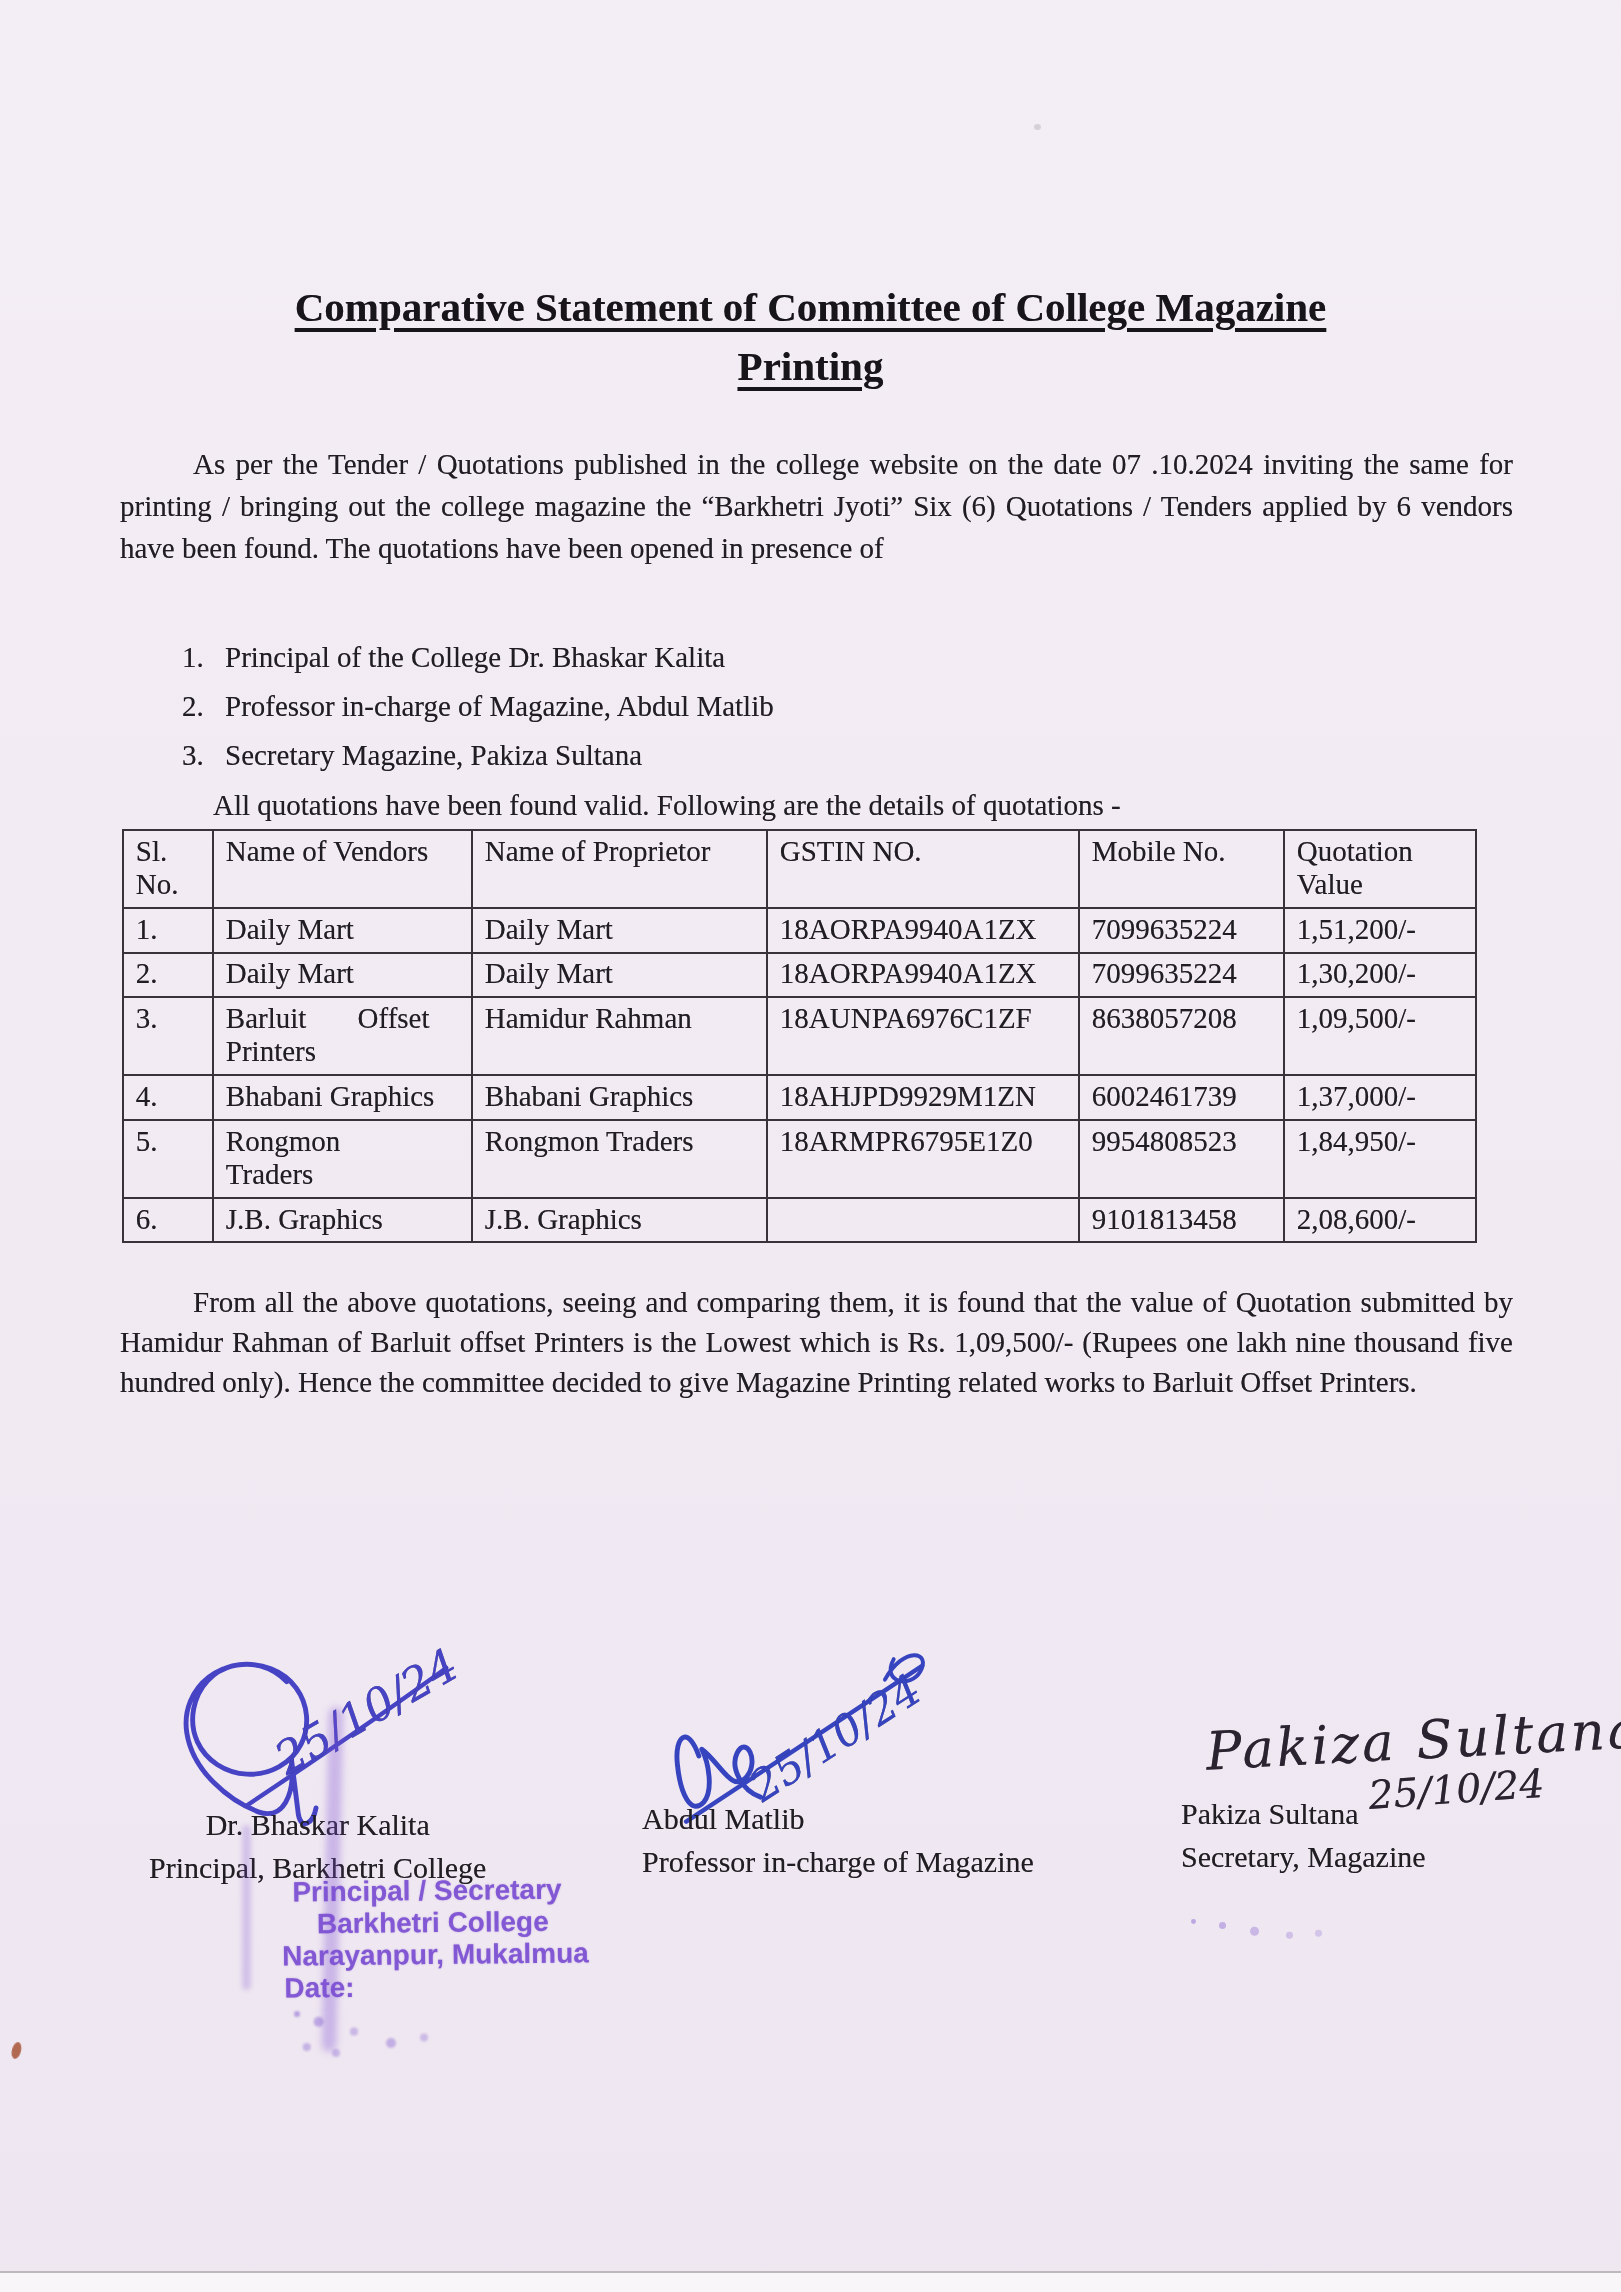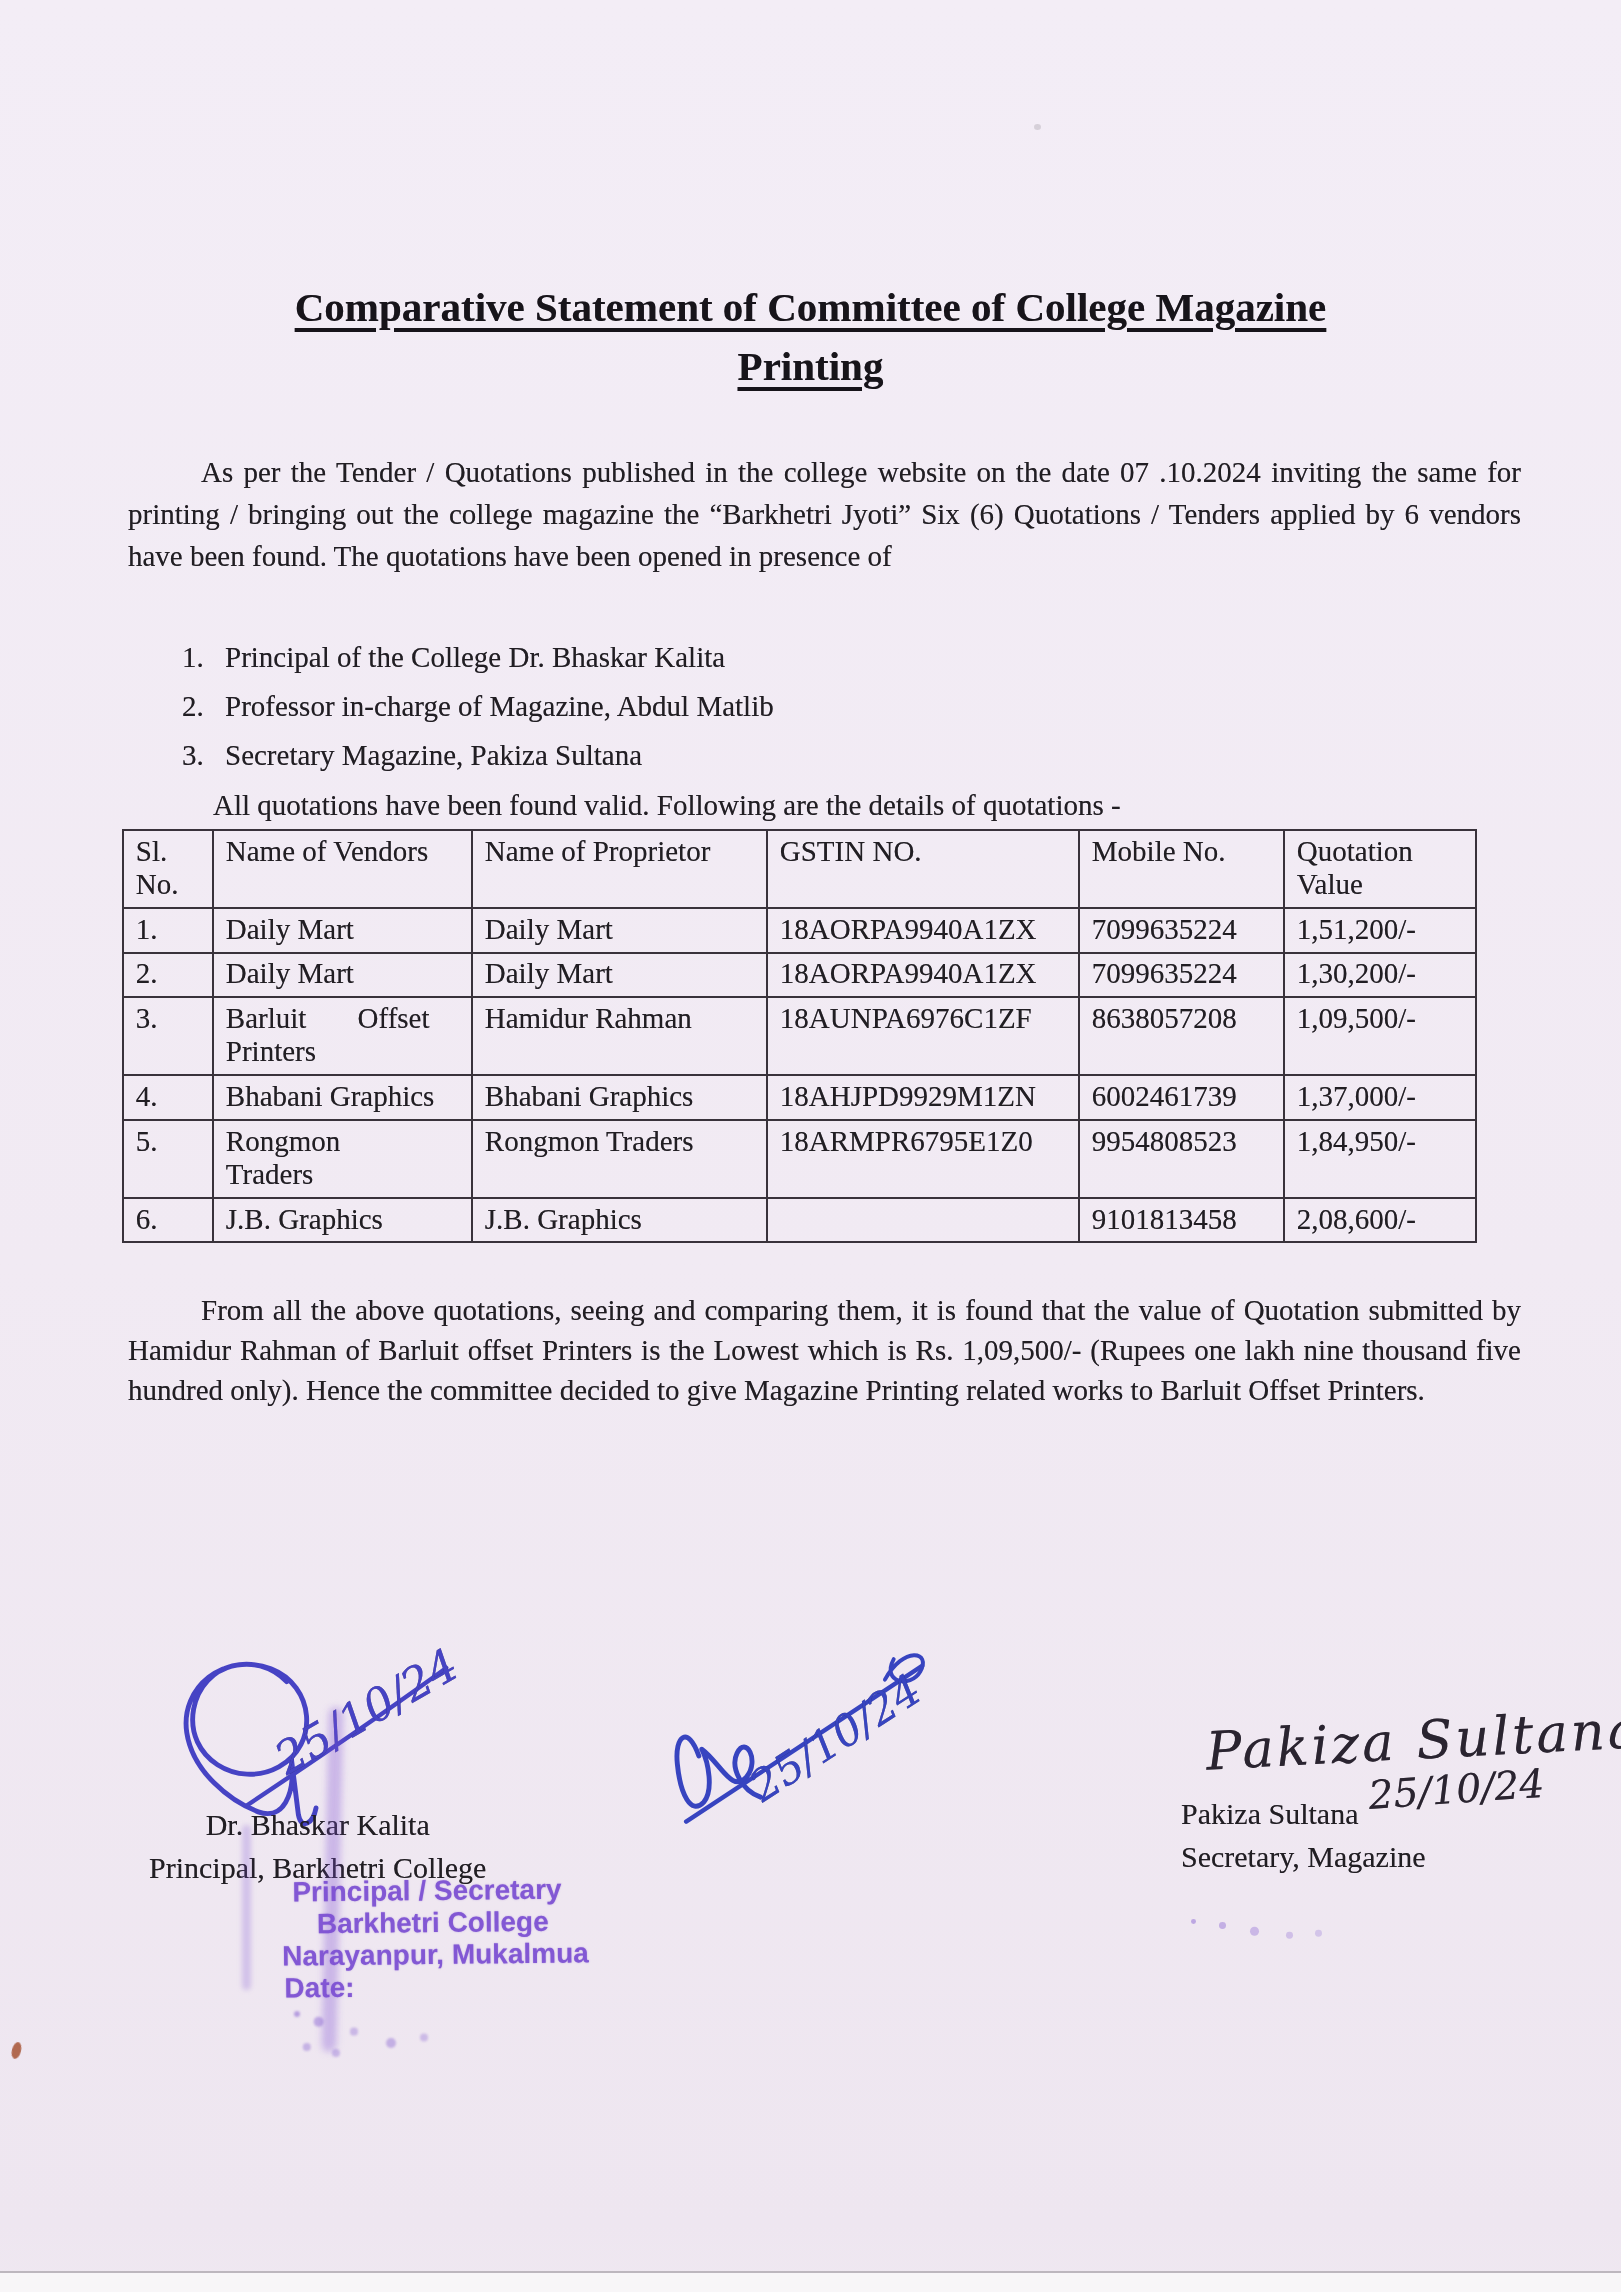--- a/index.html
+++ b/index.html
@@ -6,21 +6,21 @@
   .page{
     position:relative; width:1621px; height:2293px; overflow:hidden;
     background:linear-gradient(180deg,#f3edf6 0%, #f1eaf3 55%, #eee6f0 97%, #efe8f1 100%);
     font-family:"Liberation Serif","DejaVu Serif",serif;
     color:#211e23;
     text-shadow:0 0 0.5px rgba(30,25,35,0.55);
   }
   .title{position:absolute; top:278px; left:0; width:100%; margin:0; text-align:center;
     font-size:41px; font-weight:bold; line-height:59px; color:#17141a;}
   .title .u{text-decoration:underline; text-decoration-thickness:3.9px; text-underline-offset:6.9px;}
-  .para{position:absolute; left:120px; width:1393px; margin:8px; font-size:29px; line-height:42px;
+  .para{position:absolute; left:120px; width:1393px; margin:0; font-size:29px; line-height:42px;
     text-align:justify; text-indent:73px;}
   .p1{top:443px;}
   .p2{top:1282px; line-height:40px;}
   .p3{top:1472px; line-height:40px;}
   .wlist{position:absolute; left:182px; top:633px; font-size:29px; line-height:49px;}
   .witem{display:flex;}
   .witem .num{width:43px; flex:0 0 43px;}
   .closing{position:absolute; left:201px; top:777px; margin:12px; font-size:29px;}
   .qtable{position:absolute; left:122px; top:829px; width:1353px; border-collapse:collapse;
     font-size:29px; table-layout:fixed;}
@@ -187,20 +187,24 @@
     <g>
       <text class="hand" transform="translate(1232,1806) rotate(-3)" font-size="54" letter-spacing="3" fill="#2a2430">Pakiza Sultana</text>
       <text class="hand" transform="translate(1398,1846) rotate(-4)" font-size="40" fill="#2a2430">25/10/24</text>
     </g>
   </svg>
 
   <div class="sig-label lab-principal">
     <div>Dr. Bhaskar Kalita</div>
     <div>Principal, Barkhetri College</div>
   </div>
+  <div class="sig-label lab-professor">
+    <div>Abdul Matlib</div>
+    <div>Professor in-charge of Magazine</div>
+  </div>
   <div class="sig-label lab-secretary">
     <div>Pakiza Sultana</div>
     <div>Secretary, Magazine</div>
   </div>
 
   <div class="stamp">
     <div class="l1">Principal / Secretary</div>
     <div class="l2">Barkhetri College</div>
     <div class="l3">Narayanpur, Mukalmua</div>
     <div class="l4">Date:</div>

